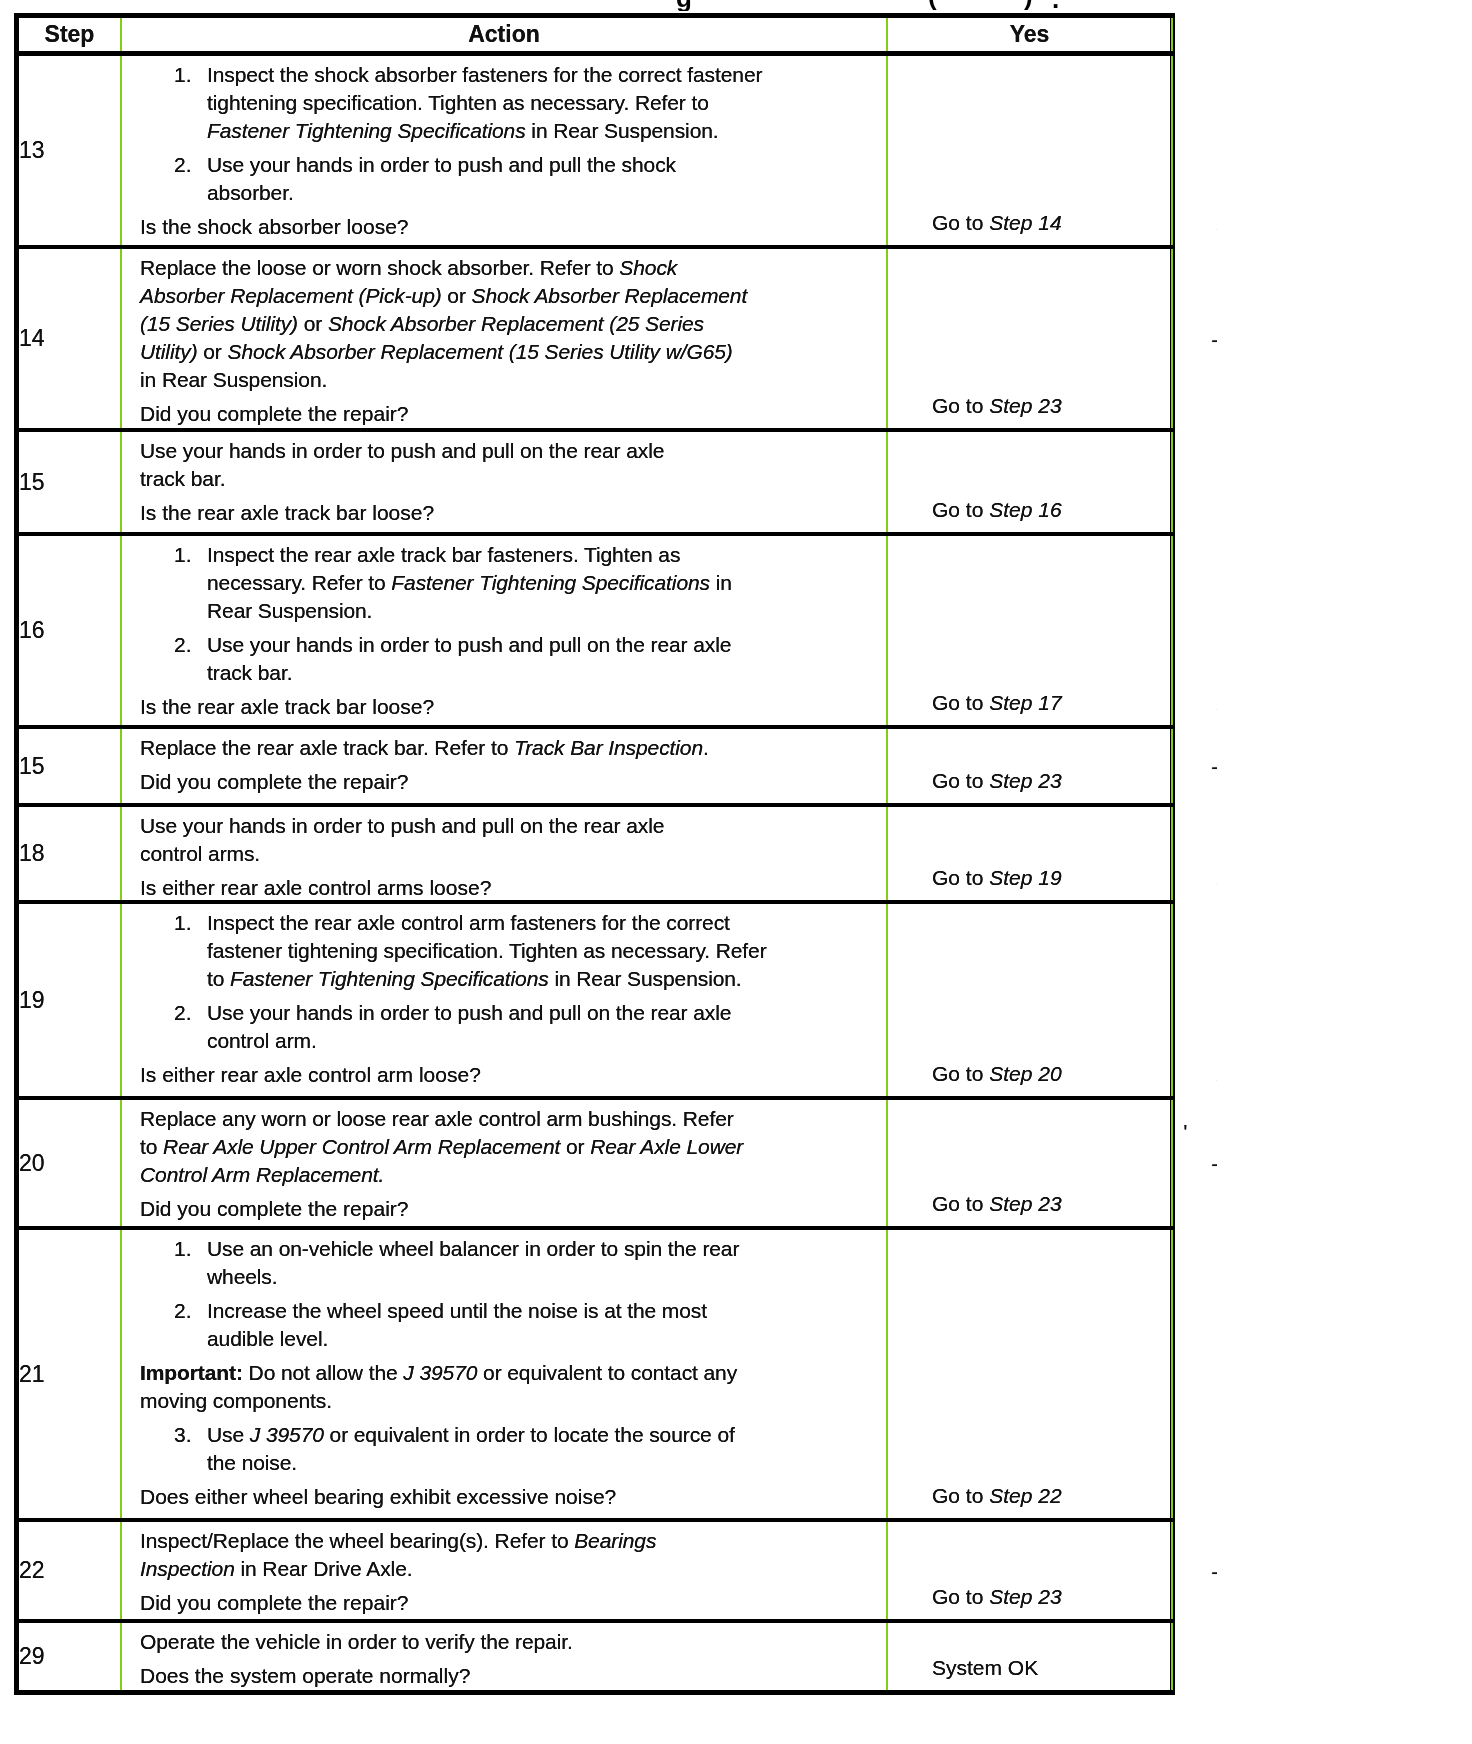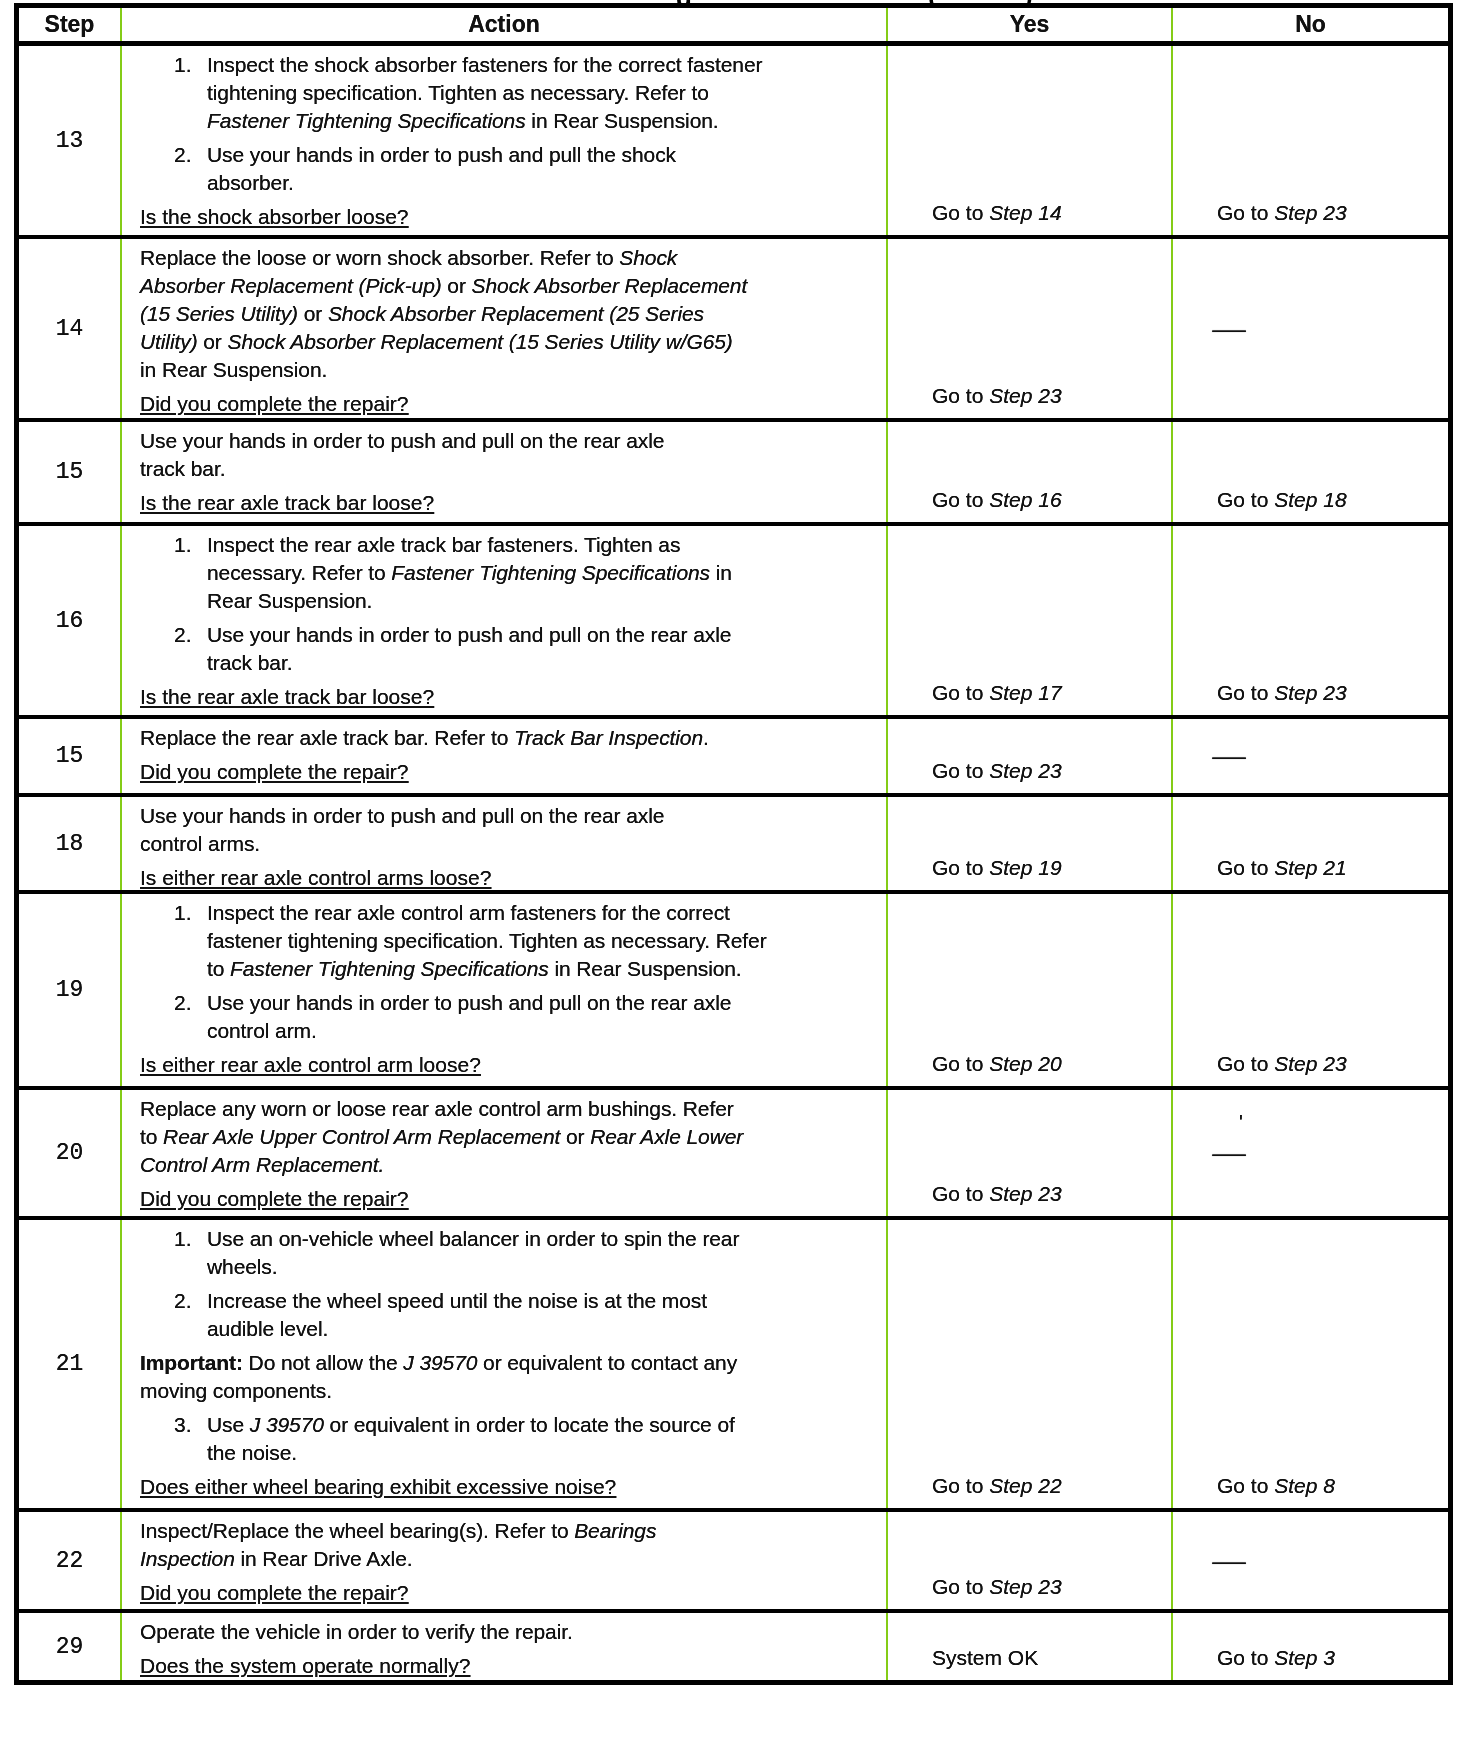--- a/index.html
+++ b/index.html
@@ -8,21 +8,21 @@
   .page{position:absolute;inset:0;background:#fff;}
 
   
   .crop-strip{position:absolute;top:0;left:0;width:100%;height:11px;overflow:hidden;}
   .crop-strip span{position:absolute;font-size:26px;font-weight:700;color:#000;}
   .frag-1{left:676px;top:-17px;}
   .frag-2{left:928px;top:-19px;letter-spacing:40px;}
   .frag-3{left:1052px;top:-16px;}
 
   
-  .dtable{position:absolute;left:14px;top:3px;width:1439px;
+  .dtable{position:absolute;left:14px;top:13px;width:1161px;
           border:5px solid #000;background:#fff;box-sizing:border-box;}
   .row{display:grid;grid-template-columns:101px 766px 285px auto;
        border-top:4px solid #000;box-sizing:border-box;}
   .row:first-child{border-top:none;}
   .dtable > .row:nth-child(2){border-top-width:5px;}
 
   
   .dtable > .row:nth-child(1){height:33px;}
   .dtable > .row:nth-child(2){height:194px;}
   .dtable > .row:nth-child(3){height:183px;}
@@ -36,30 +36,30 @@
   .dtable > .row:nth-child(11){height:101px;}
   .dtable > .row:nth-child(12){height:71px;}
 
   .cell{border-left:2px solid #84cc16;box-sizing:border-box;overflow:hidden;
         text-shadow:0 0 .6px currentColor;}
   .row .cell:first-child{border-left:none;}
 
   .hcell{display:flex;align-items:center;justify-content:center;
          font-weight:700;font-size:23px;}
 
-  .step-cell{display:flex;align-items:center;justify-content:center;font-size:23px;font-family:Liberation Mono, monospace;}
+  .step-cell{display:flex;align-items:center;font-size:23px;}
 
   .action-cell{display:flex;flex-direction:column;padding-top:5px;font-size:21px;line-height:28px;}
   .blk{margin-bottom:6px;flex:none;}
   .blk.li{display:flex;}
   .num{flex:none;margin-left:52px;width:33px;}
   .btxt{flex:1;padding-right:16px;white-space:pre-wrap;letter-spacing:-0.1px;}
   .blk.para .btxt{padding-left:18px;}
   .question{margin-top:auto;flex:none;padding-left:18px;padding-bottom:16px;
-            font-size:21px;line-height:28px;text-decoration:underline;}
+            font-size:21px;line-height:28px;}
 
   .dec-cell{position:relative;display:flex;align-items:flex-end;justify-content:flex-start;
             padding-bottom:8px;font-size:21px;line-height:28px;box-sizing:border-box;padding-left:44px;}
   .dec-cell.mid{align-items:center;padding-bottom:0;}
   .dash{font-size:24px;transform:scaleX(1.4);display:inline-block;}
   .artifact{position:absolute;left:24%;top:18px;font-size:20px;}
 
   .it{font-style:italic;}
   .bd{font-weight:700;}
 </style>

